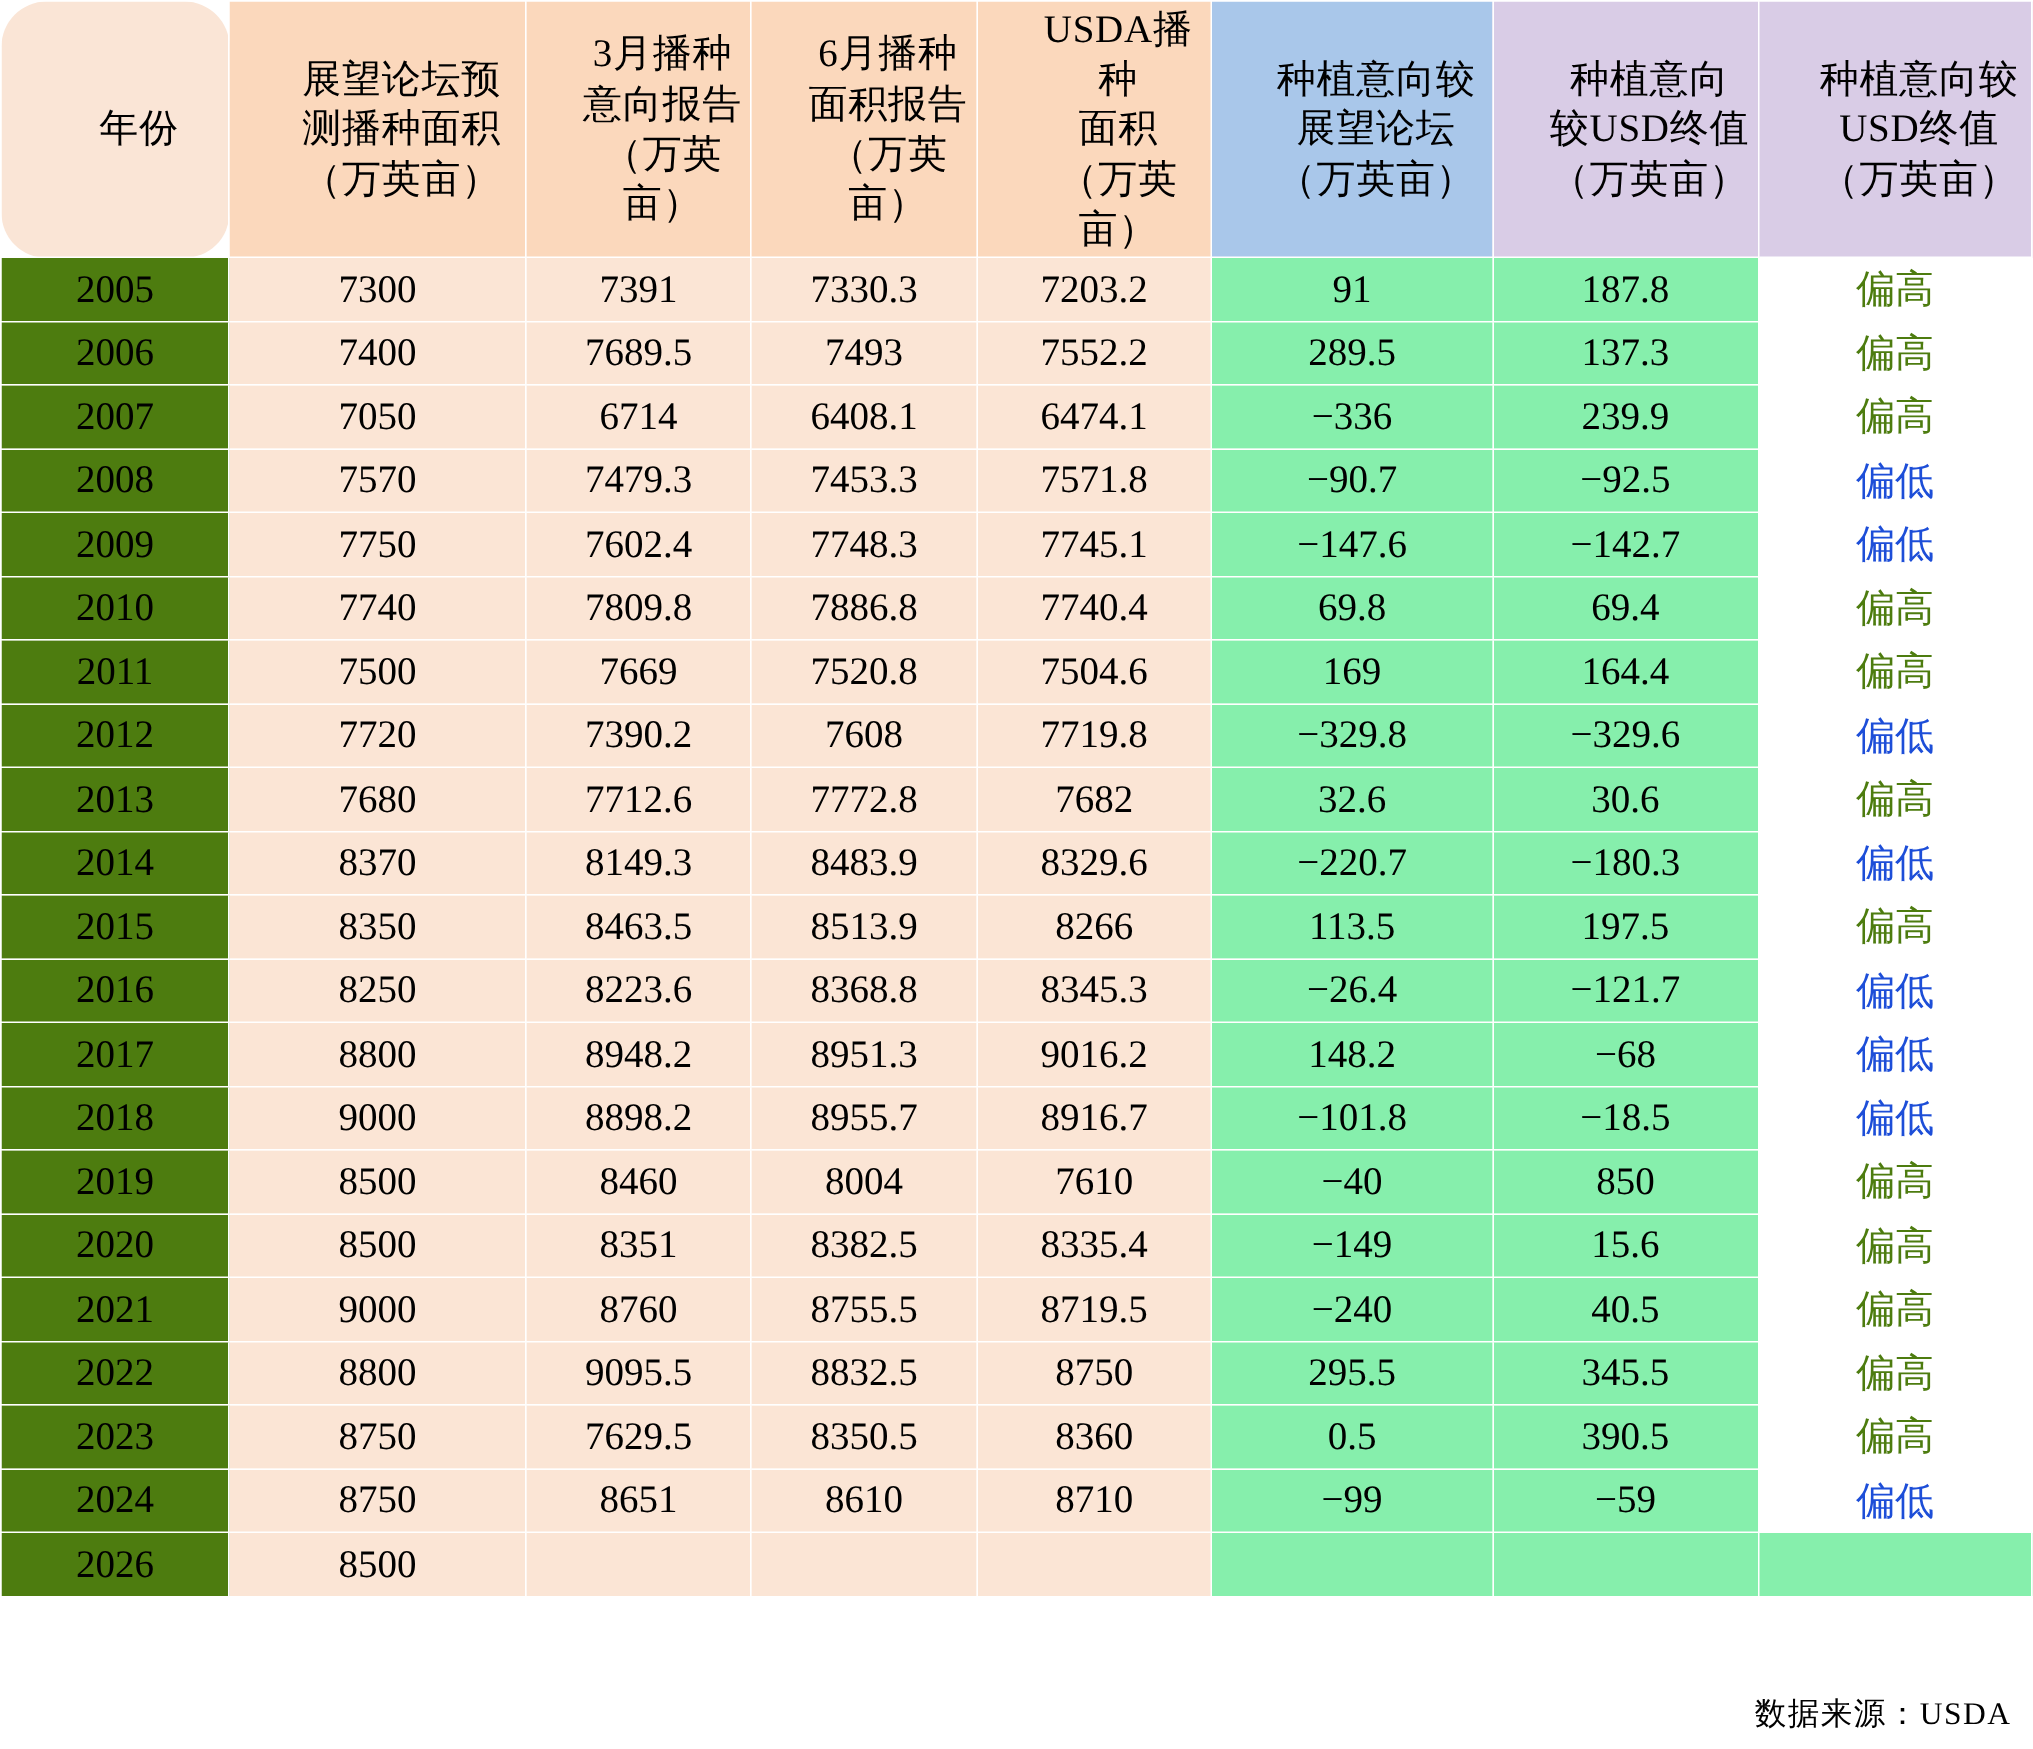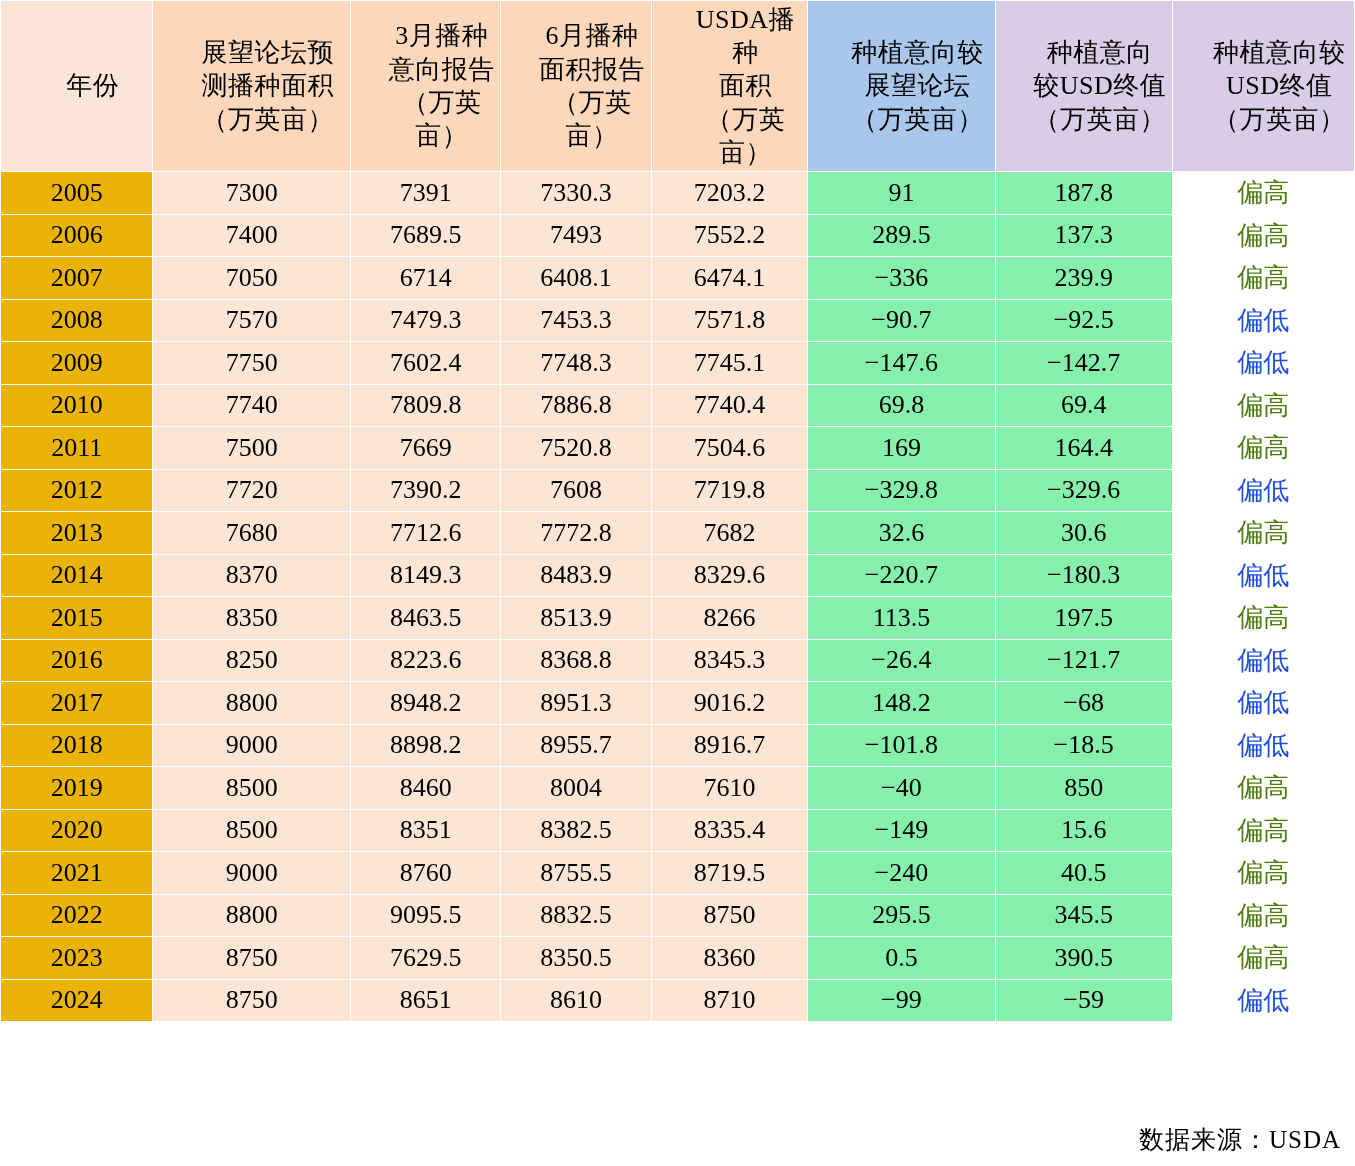--- a/index.html
+++ b/index.html
@@ -44,20 +44,21 @@
 
   
   tr.head th {
     height: 170px;
     font-size: 26px;
     line-height: 1.28;
     letter-spacing: 0.5px;
   }
   th.h-year {
     background: #fae5d6;
+    border-radius: 30px;
   }
   th.h-orange {
     background: #fbd8bc;
   }
   th.h-blue {
     background: #a9c7ea;
   }
   th.h-purple {
     background: #d9cce6;
   }
@@ -65,21 +66,21 @@
     display: block;
     margin-left: 32px;
   }
 
   
   tr.row td {
     height: 41.5px;
     font-size: 26px;
   }
   td.year {
-    background: #eab308;
+    background: #4d7c0f;
     font-weight: normal;
   }
   td.orange {
     background: #fbe5d5;
   }
   td.plain {
     background: #86efac;
   }
   td.tag-high {
     background: #ffffff;
@@ -90,21 +91,21 @@
     color: #1d4ed8;
   }
   td.empty {
     background: #fbe5d5;
   }
 
   .source {
     position: absolute;
     right: 14px;
     bottom: 10px;
-    font-size: 25px;
+    font-size: 21px;
     letter-spacing: 1px;
   }
 </style>
 </head>
 <body>
 
 <div class="sheet">
   <table class="grid">
     <colgroup>
       <col class="c0">
@@ -352,17 +353,27 @@
         <tr class="row">
           <td class="year">2024</td>
           <td class="orange">8750</td>
           <td class="orange">8651</td>
           <td class="orange">8610</td>
           <td class="orange">8710</td>
           <td class="plain">−99</td>
           <td class="plain">−59</td>
           <td class="tag-low">偏低</td>
         </tr>
+        <tr class="row">
+          <td class="year">2026</td>
+          <td class="orange">8500</td>
+          <td class="empty"></td>
+          <td class="empty"></td>
+          <td class="empty"></td>
+          <td class="plain"></td>
+          <td class="plain"></td>
+          <td class="plain"></td>
+        </tr>
       </tbody>
   </table>
 
   <div class="source">数据来源：USDA</div>
 </div>
 
 </body></html>

